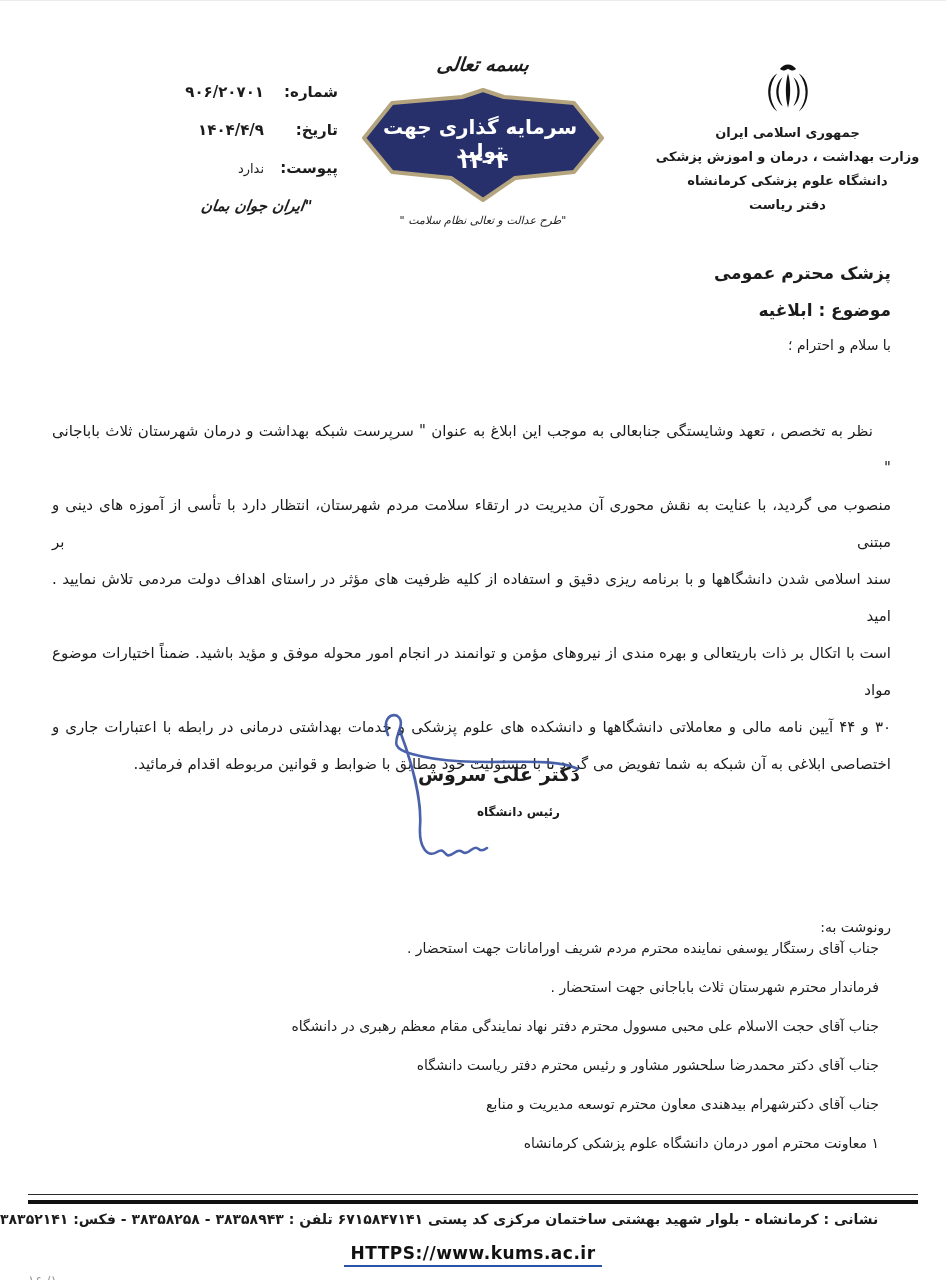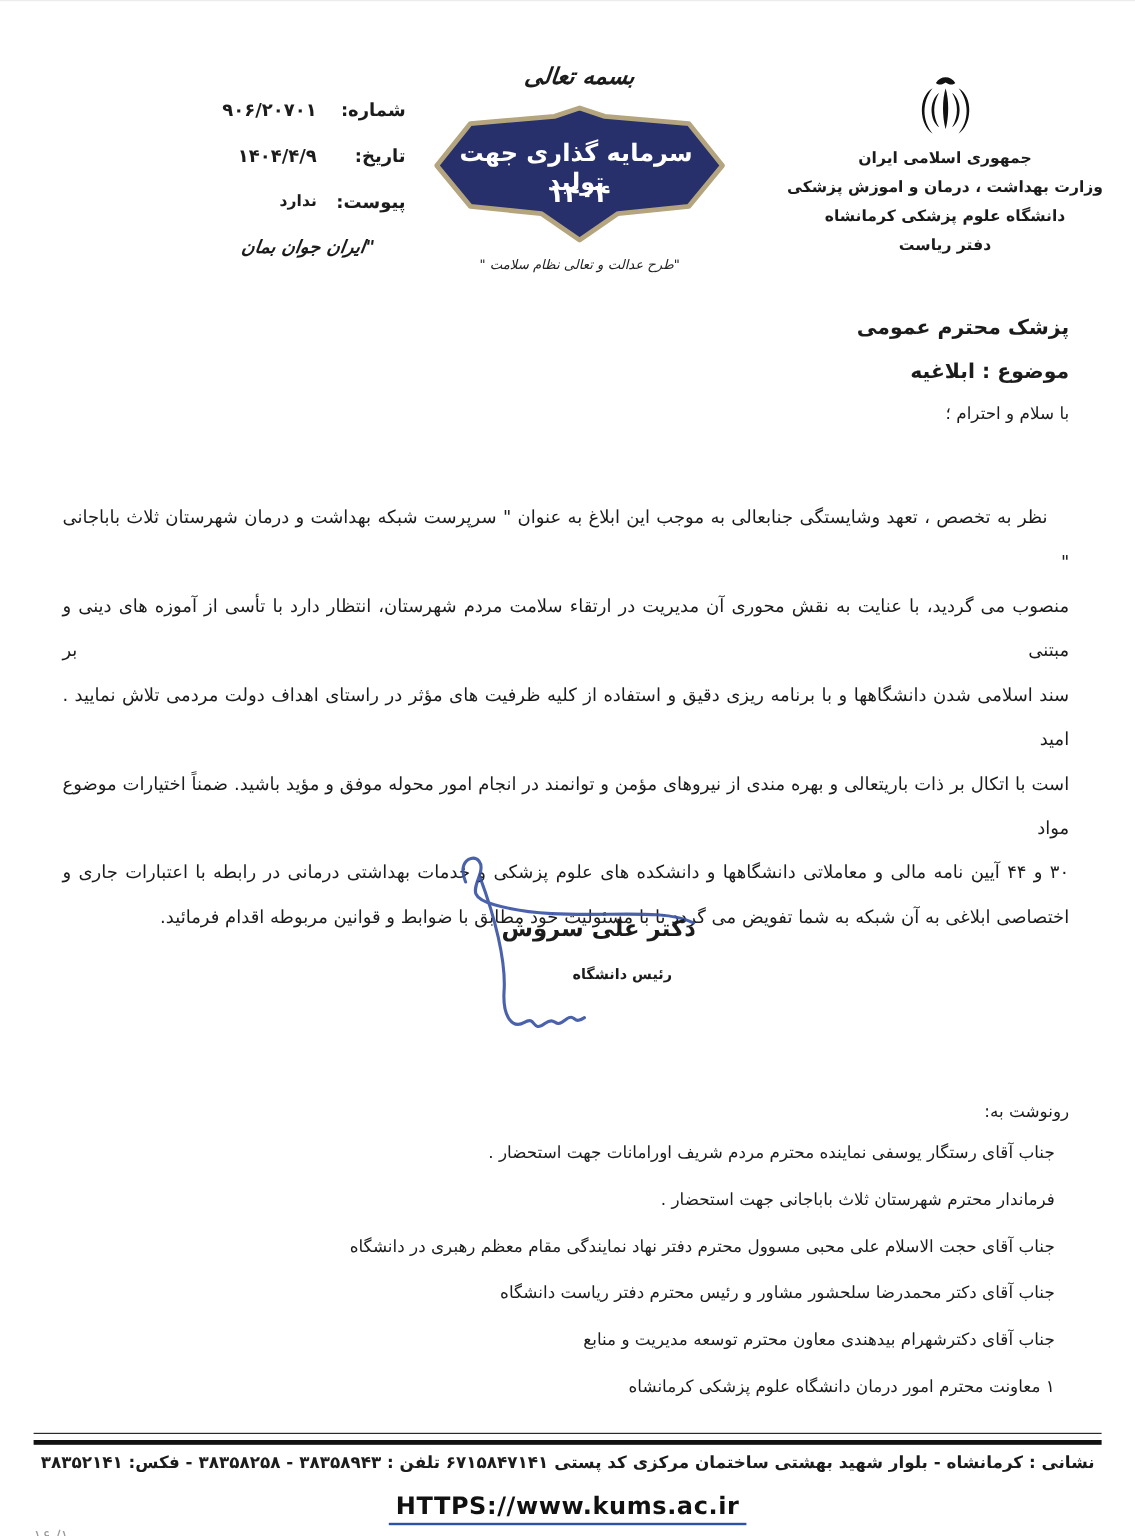--- a/index.html
+++ b/index.html
@@ -19,49 +19,49 @@
   .stamp-wrap svg{position:absolute;inset:0;}
   .stamp-text{position:absolute;inset:0;color:#ffffff;}
   .stamp-l1{position:absolute;top:28px;right:6px;left:0;font-size:20px;font-weight:bold;}
   .stamp-l2{position:absolute;top:62px;right:0;left:0;font-size:21px;font-weight:bold;letter-spacing:2px;}
   .slogan{margin-top:10px;font-size:11px;font-style:italic;color:#222;}
   .meta-block{position:absolute;top:82px;left:48px;width:300px;}
   .meta-row{display:flex;flex-direction:row;justify-content:flex-start;gap:16px;
             margin-bottom:20px;padding-right:10px;}
   .meta-label{font-weight:bold;font-size:15px;min-width:58px;}
   .meta-value{font-weight:bold;font-size:15px;margin-left:37px;}
-  .meta-value.light{font-weight:bold;font-size:13px;padding-top:2px;}
+  .meta-value.light{font-weight:normal;font-size:13px;padding-top:2px;}
   .motto{margin-top:6px;padding-right:36px;font-size:15px;font-style:italic;
          transform:skewX(-8deg);font-weight:600;}
   
   .recipient{position:absolute;top:262px;right:55px;left:55px;}
   .rec-line{font-weight:bold;font-size:17px;margin-bottom:17px;}
   .salutation{font-size:14px;margin-top:4px;}
   
   .letter-body{position:absolute;top:412px;right:55px;left:52px;font-size:15px;}
   .body-line{line-height:37px;text-align:justify;text-align-last:justify;white-space:nowrap0;}
   .body-line.first{text-indent:18px;}
   .body-line.last{text-align:right;text-align-last:right;}
   
   .sig-block{position:absolute;top:700px;left:320px;width:330px;height:180px;}
   .sig-ink{position:absolute;top:0;left:30px;width:270px;height:180px;}
   .sig-name{position:absolute;top:62px;right:70px;font-weight:bold;font-size:19px;}
   .sig-title{position:absolute;top:104px;right:90px;font-weight:bold;font-size:12px;}
   
   .cc-block{position:absolute;top:918px;right:55px;left:55px;}
-  .cc-heading{font-size:14px;margin-bottom:18px;}
+  .cc-heading{font-size:14px;margin-bottom:5px;}
   .cc-item{font-size:14px;margin-bottom:23px;padding-right:12px;}
   
   .rule-thin{position:absolute;top:1193px;left:28px;right:28px;height:1px;background:#2a2a2a;}
   .rule-thick{position:absolute;top:1199px;left:28px;right:28px;height:4px;background:#111;}
-  .footer-address{position:absolute;top:1210px;left:0;right:0;text-align:center;
+  .footer-address{position:absolute;top:1210px;left:0;right:0;text-align:left;
                   font-weight:bold;font-size:14px;}
   .footer-url{position:absolute;top:1242px;left:0;right:0;text-align:center;}
   .footer-url span{display:inline-block;font-family:"DejaVu Sans",sans-serif;
-                   font-weight:bold;font-size:20px;letter-spacing:0.5px;color:#111;
+                   font-weight:bold;font-size:17px;letter-spacing:0.5px;color:#111;
                    border-bottom:2px solid #2a52a8;padding:0 6px 2px 6px;direction:ltr;text-align:right;}
   .page-number{position:absolute;bottom:-7px;left:28px;font-size:13px;color:#9a9a9a;direction:ltr;}
 </style>
 </head>
 <body>
 
 <div class="page">
 
   <div class="org-block">
     <svg class="emblem" viewBox="0 0 60 60">

